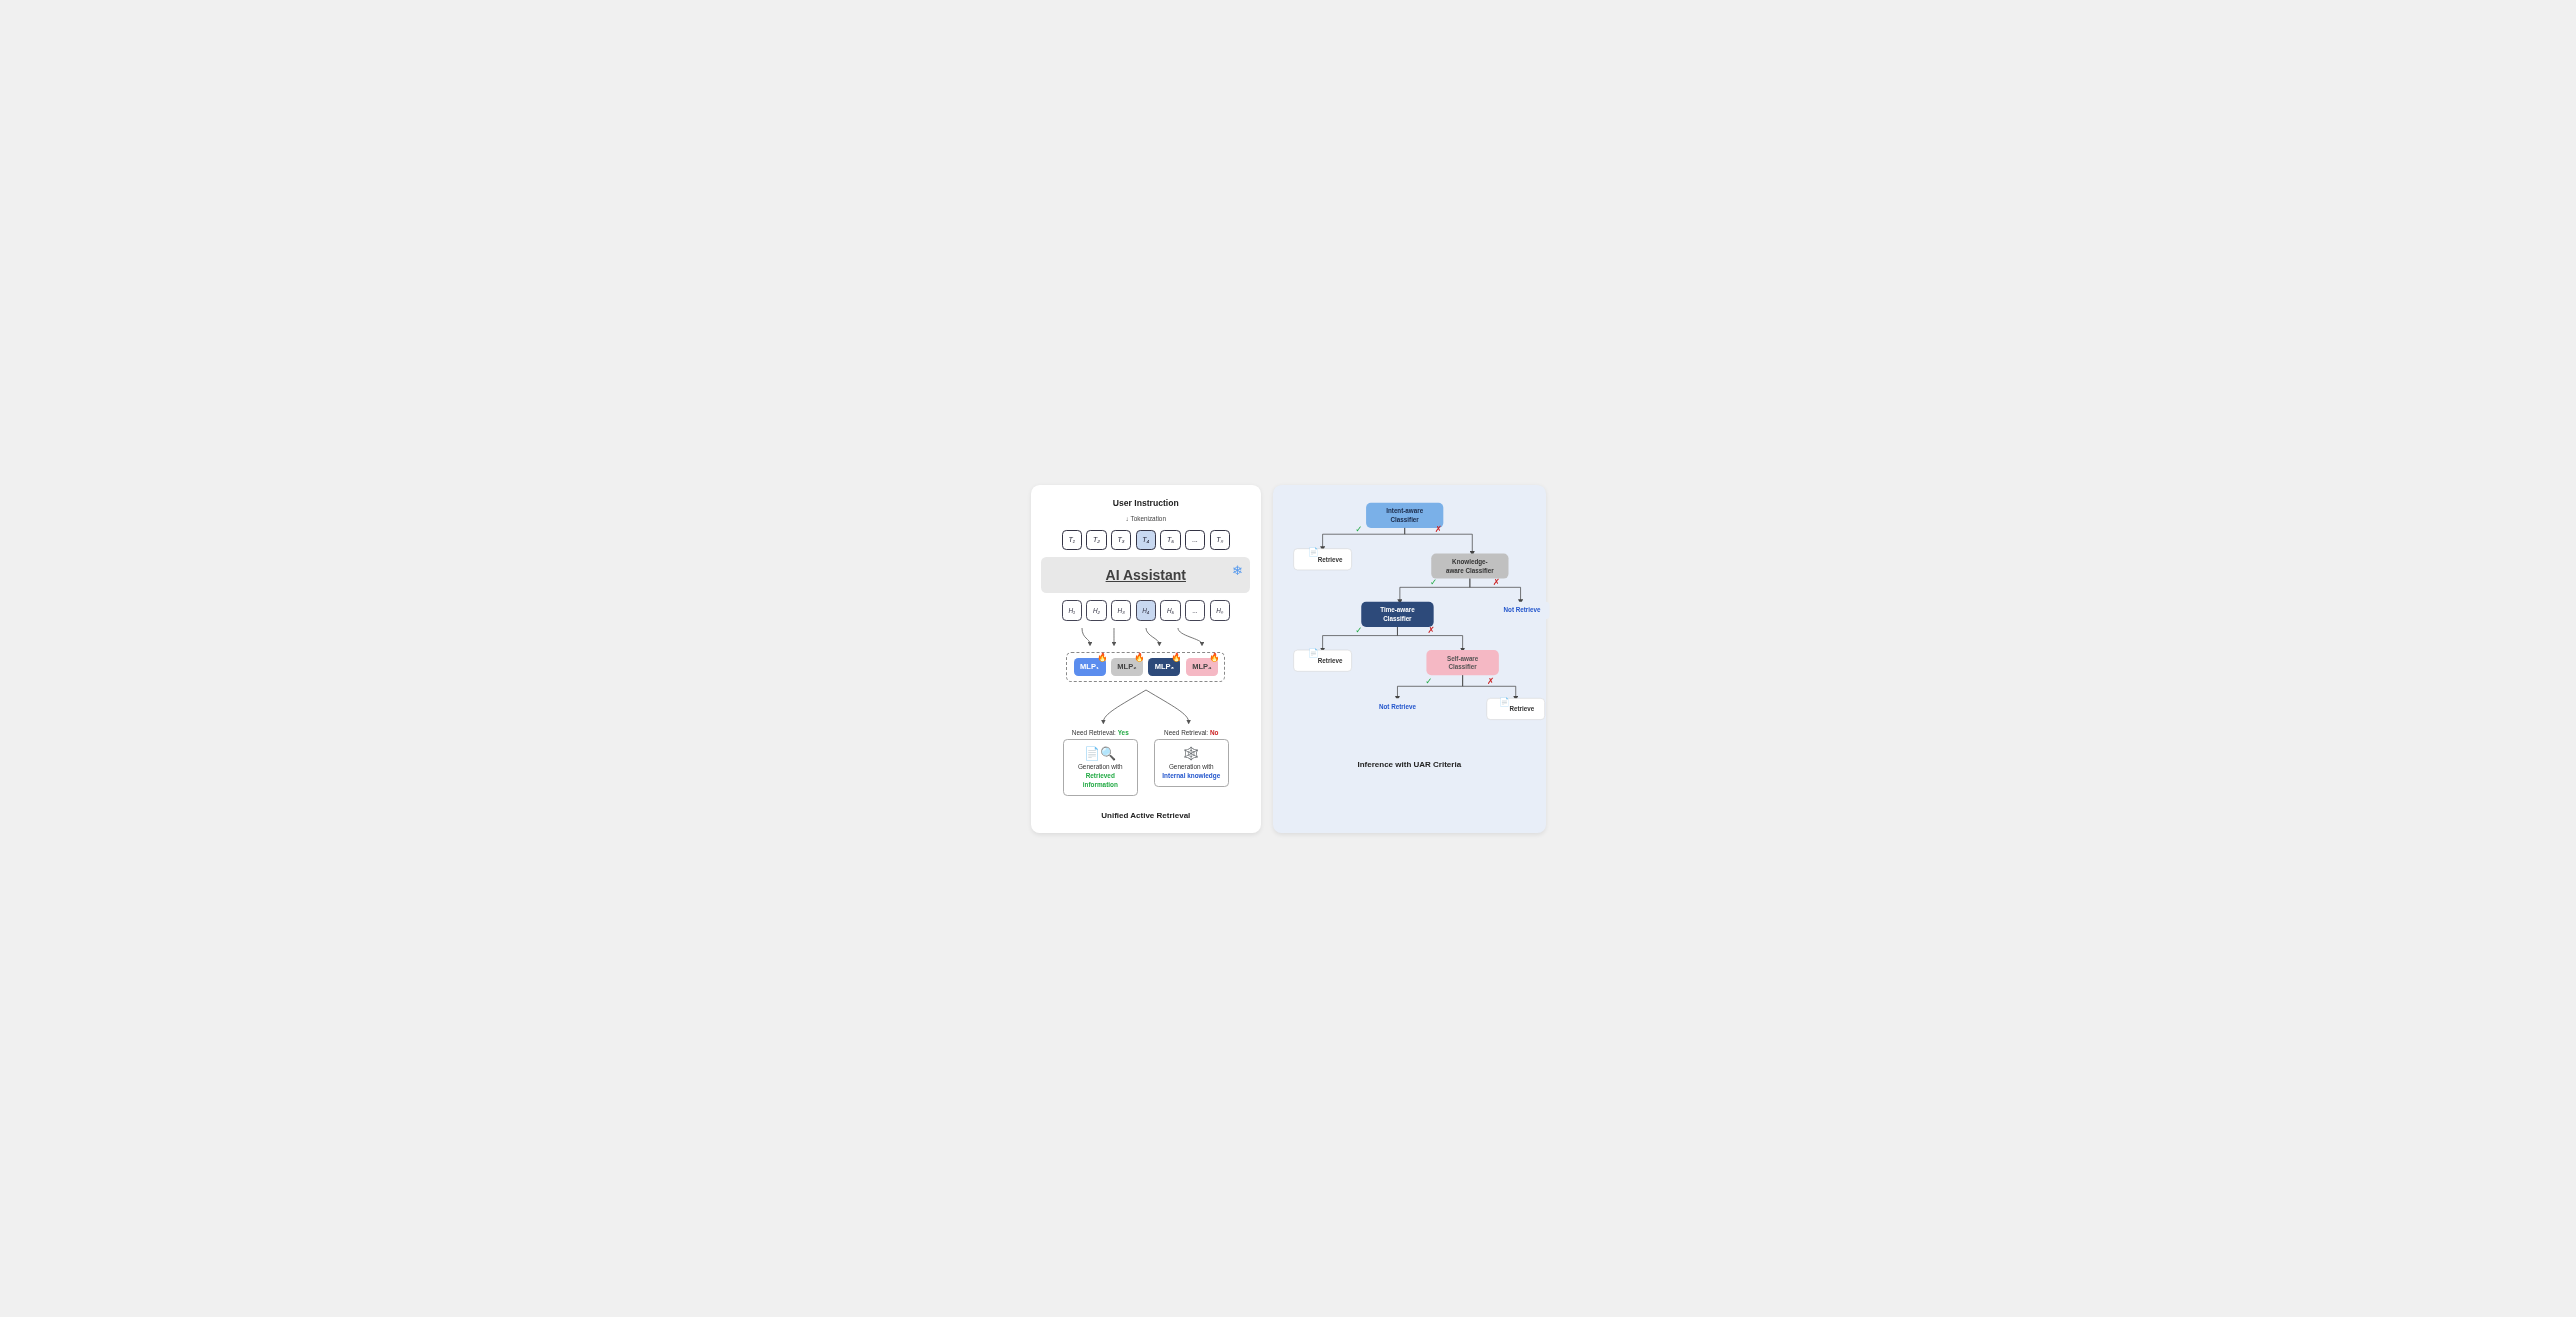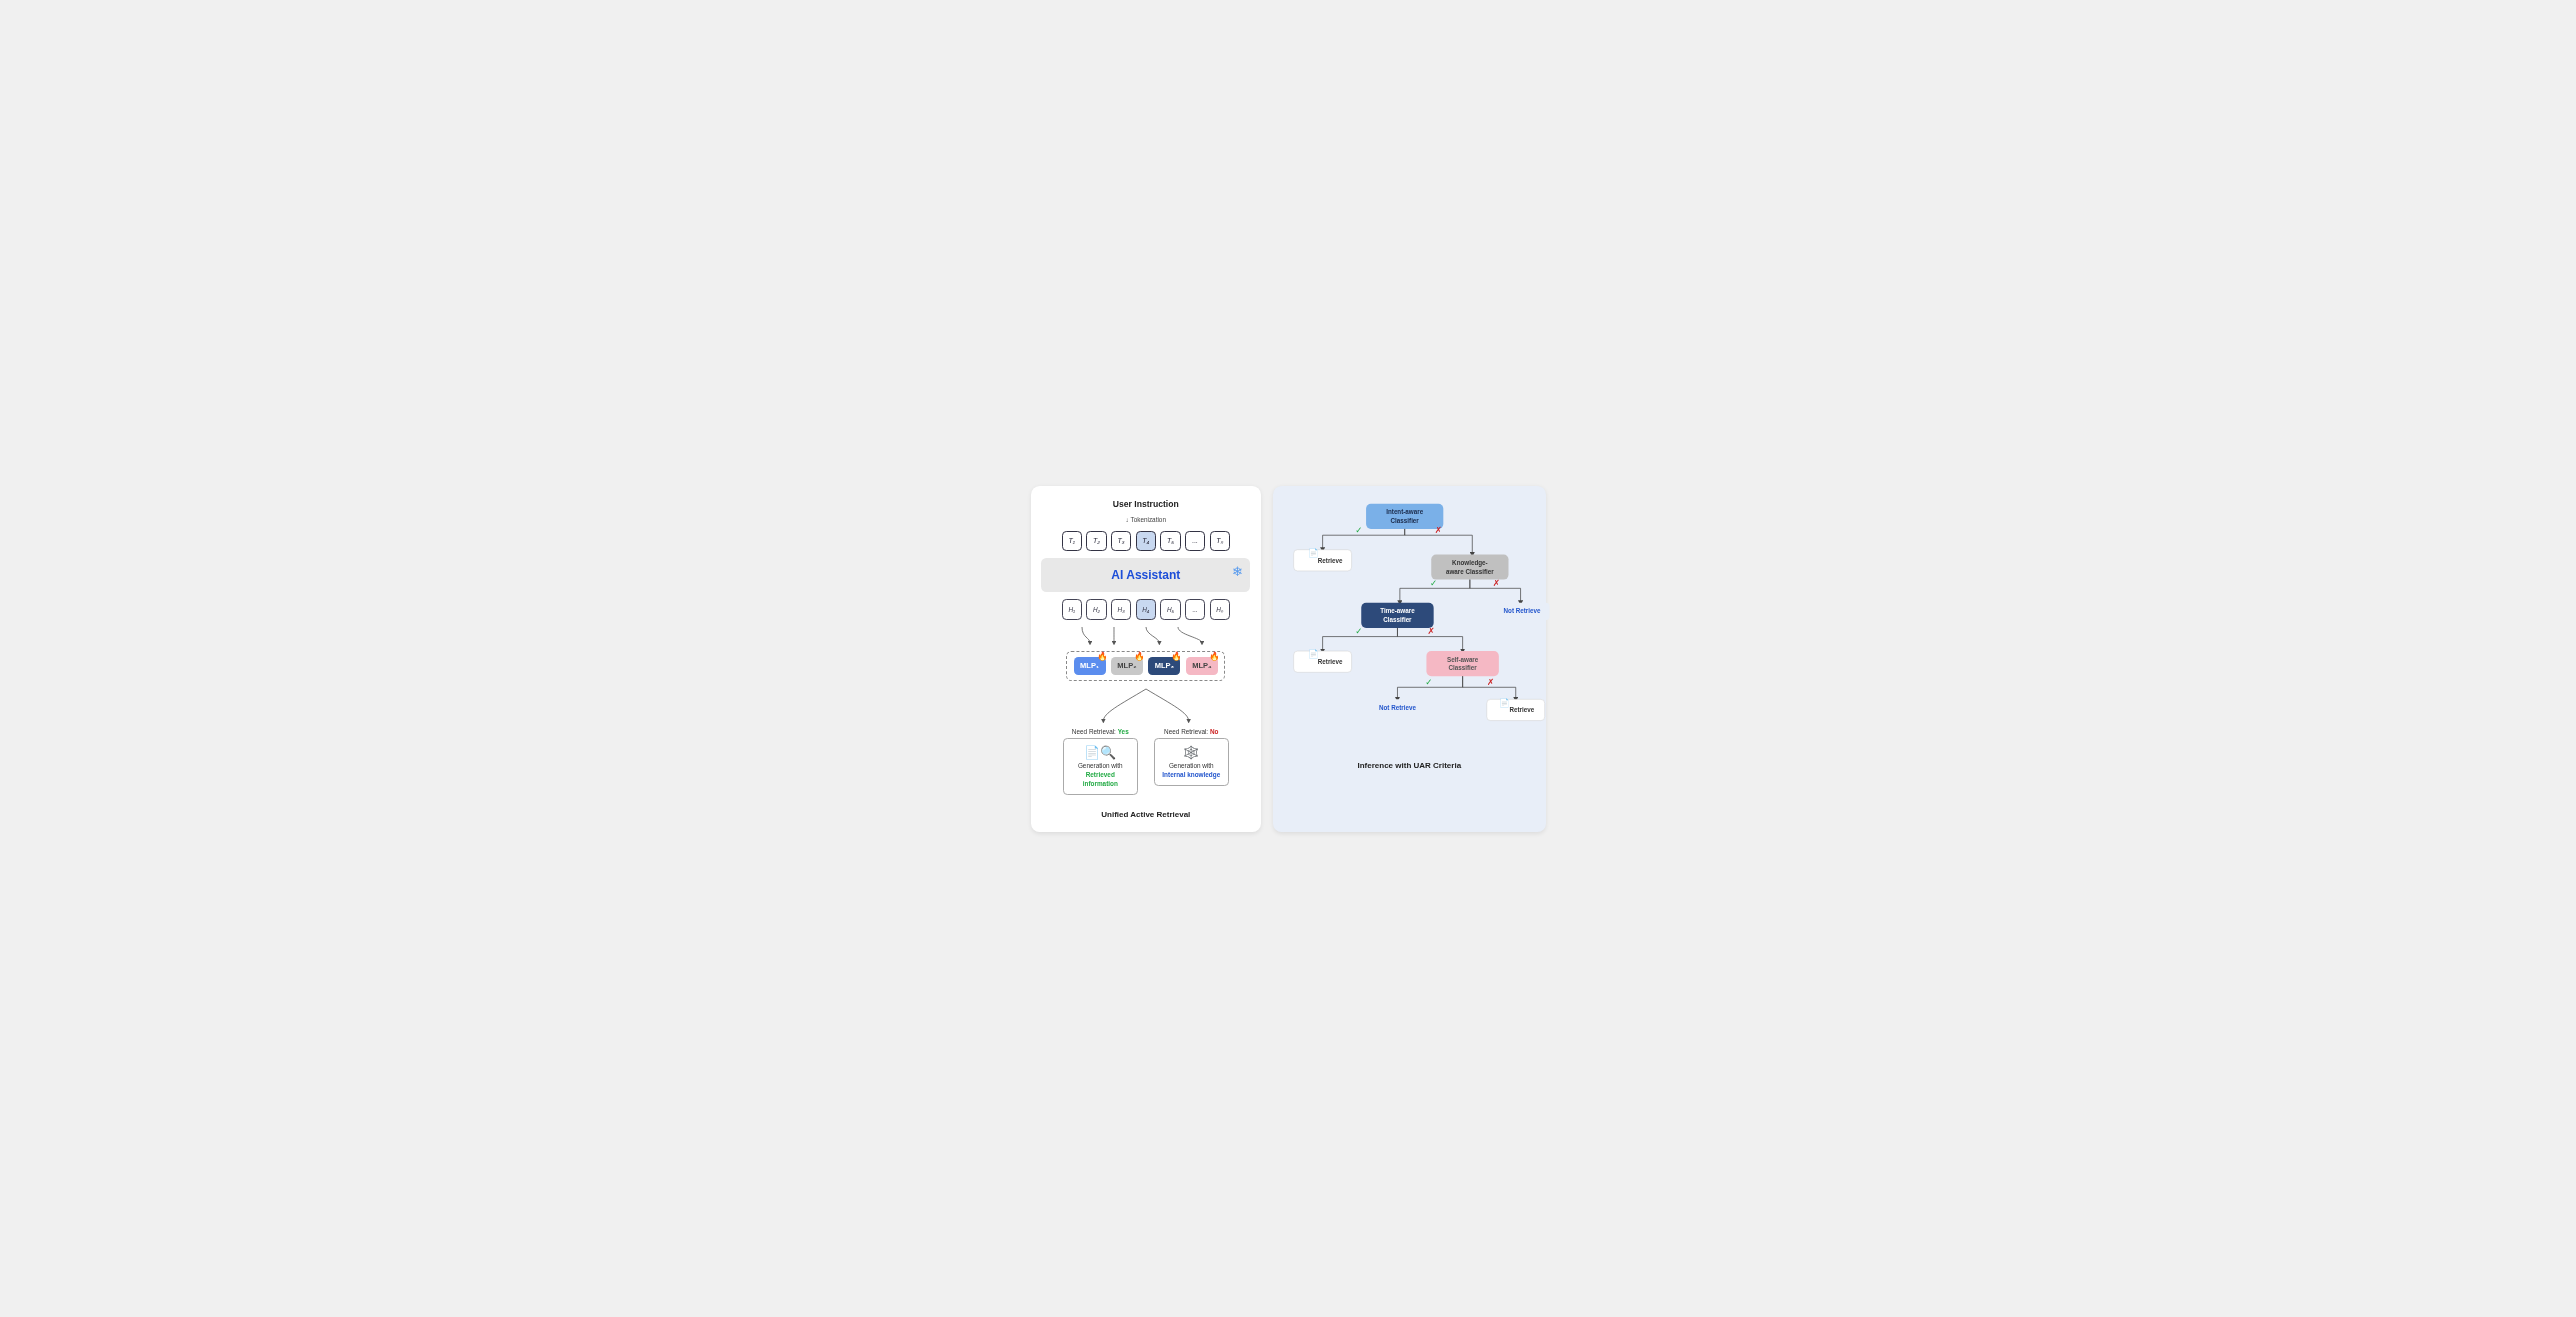--- a/index.html
+++ b/index.html
@@ -69,23 +69,24 @@
       border-radius: 5.4px;
       padding: 9.7px 19.3px;
       display: flex;
       align-items: center;
       justify-content: center;
       gap: 5.4px;
       position: relative;
       width: 100%;
     }
     .ai-assistant-box .ai-text {
-      font-size: 12px;
+      font-size: 14px;
       font-weight: bold;
-      color: #1d4ed8;
+      color: #404040;
+      text-decoration: underline;
     }
     .snowflake {
       font-size: 13px;
       color: #5599ee;
       position: absolute;
       right: 7.5px;
       top: 5.4px;
     }
     .hidden-row {
       display: flex;

